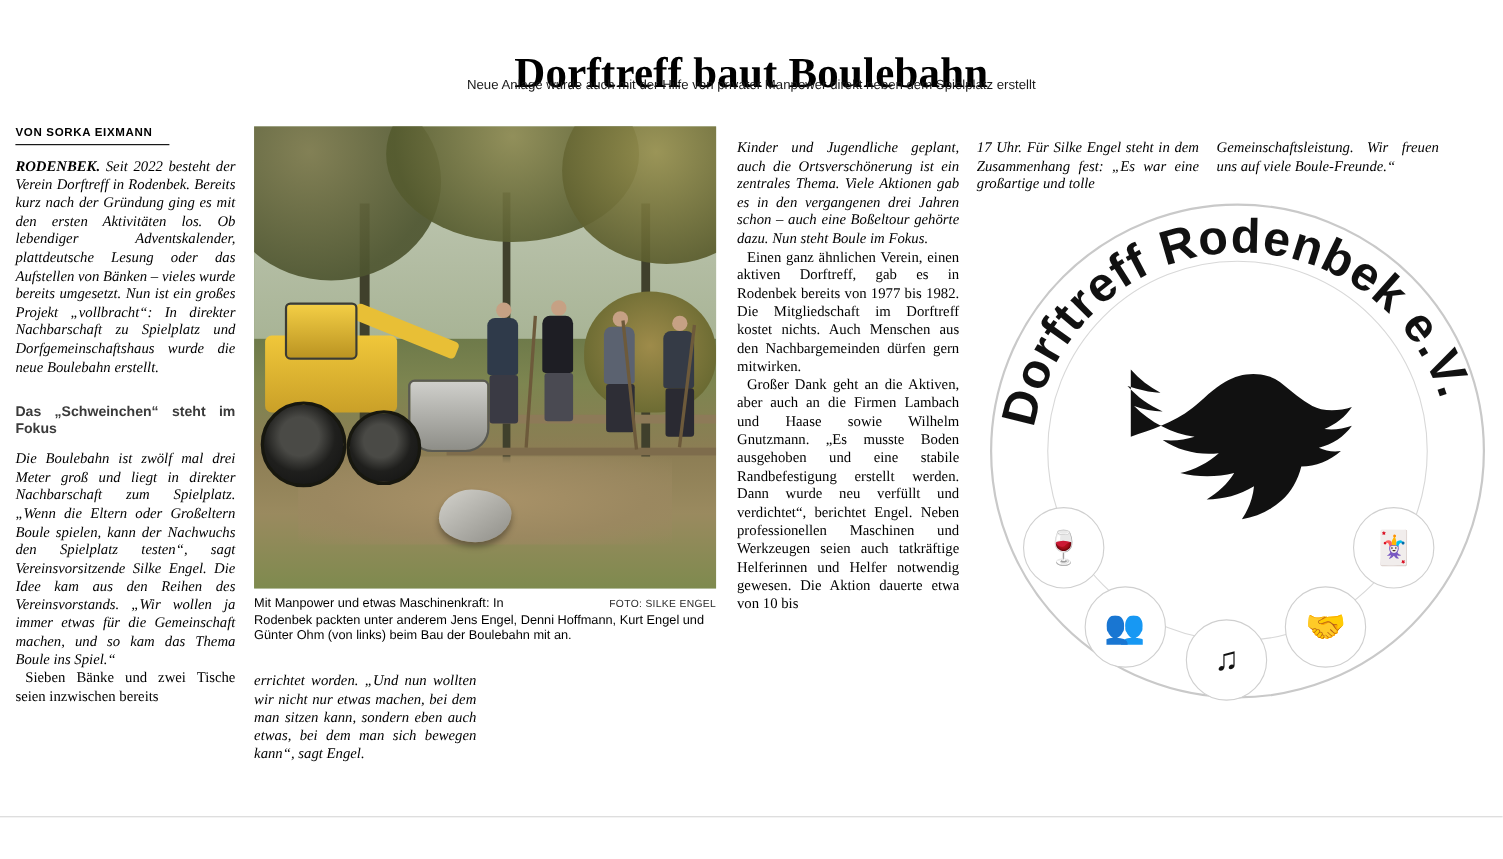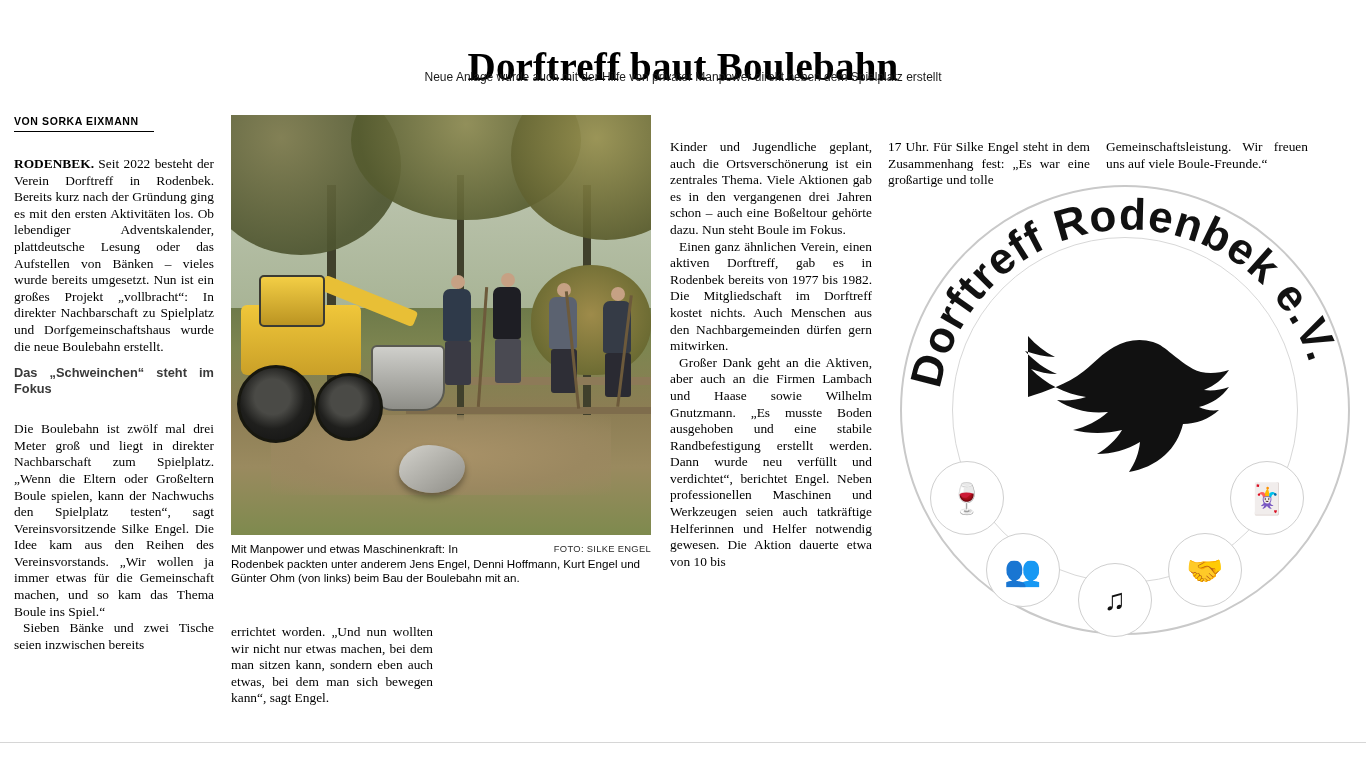--- a/index.html
+++ b/index.html
@@ -66,32 +66,33 @@
     line-height: 16.6px;
     text-align: justify;
     hyphens: auto;
   }
   .col-text p {
     margin: 0;
     text-indent: 9px;
   }
   .col-text p.first {
     text-indent: 0;
-    margin-top: 24px;
+    margin-top: 11px;
+    font-style: italic;
   }
   .lead-in {
     font-weight: bold;
   }
   .subhead-small {
     font-family: "Liberation Sans", sans-serif;
     font-weight: bold;
     font-size: 12.8px;
     line-height: 16px;
     color: #3a3a3a;
-    margin: 10px 0 10px 0;
+    margin: 24px 0 10px 0;
   }
 
   
   .photo-wrap {
     position: absolute;
     left: 231px;
     top: 115px;
     width: 420px;
   }
   .photo {

